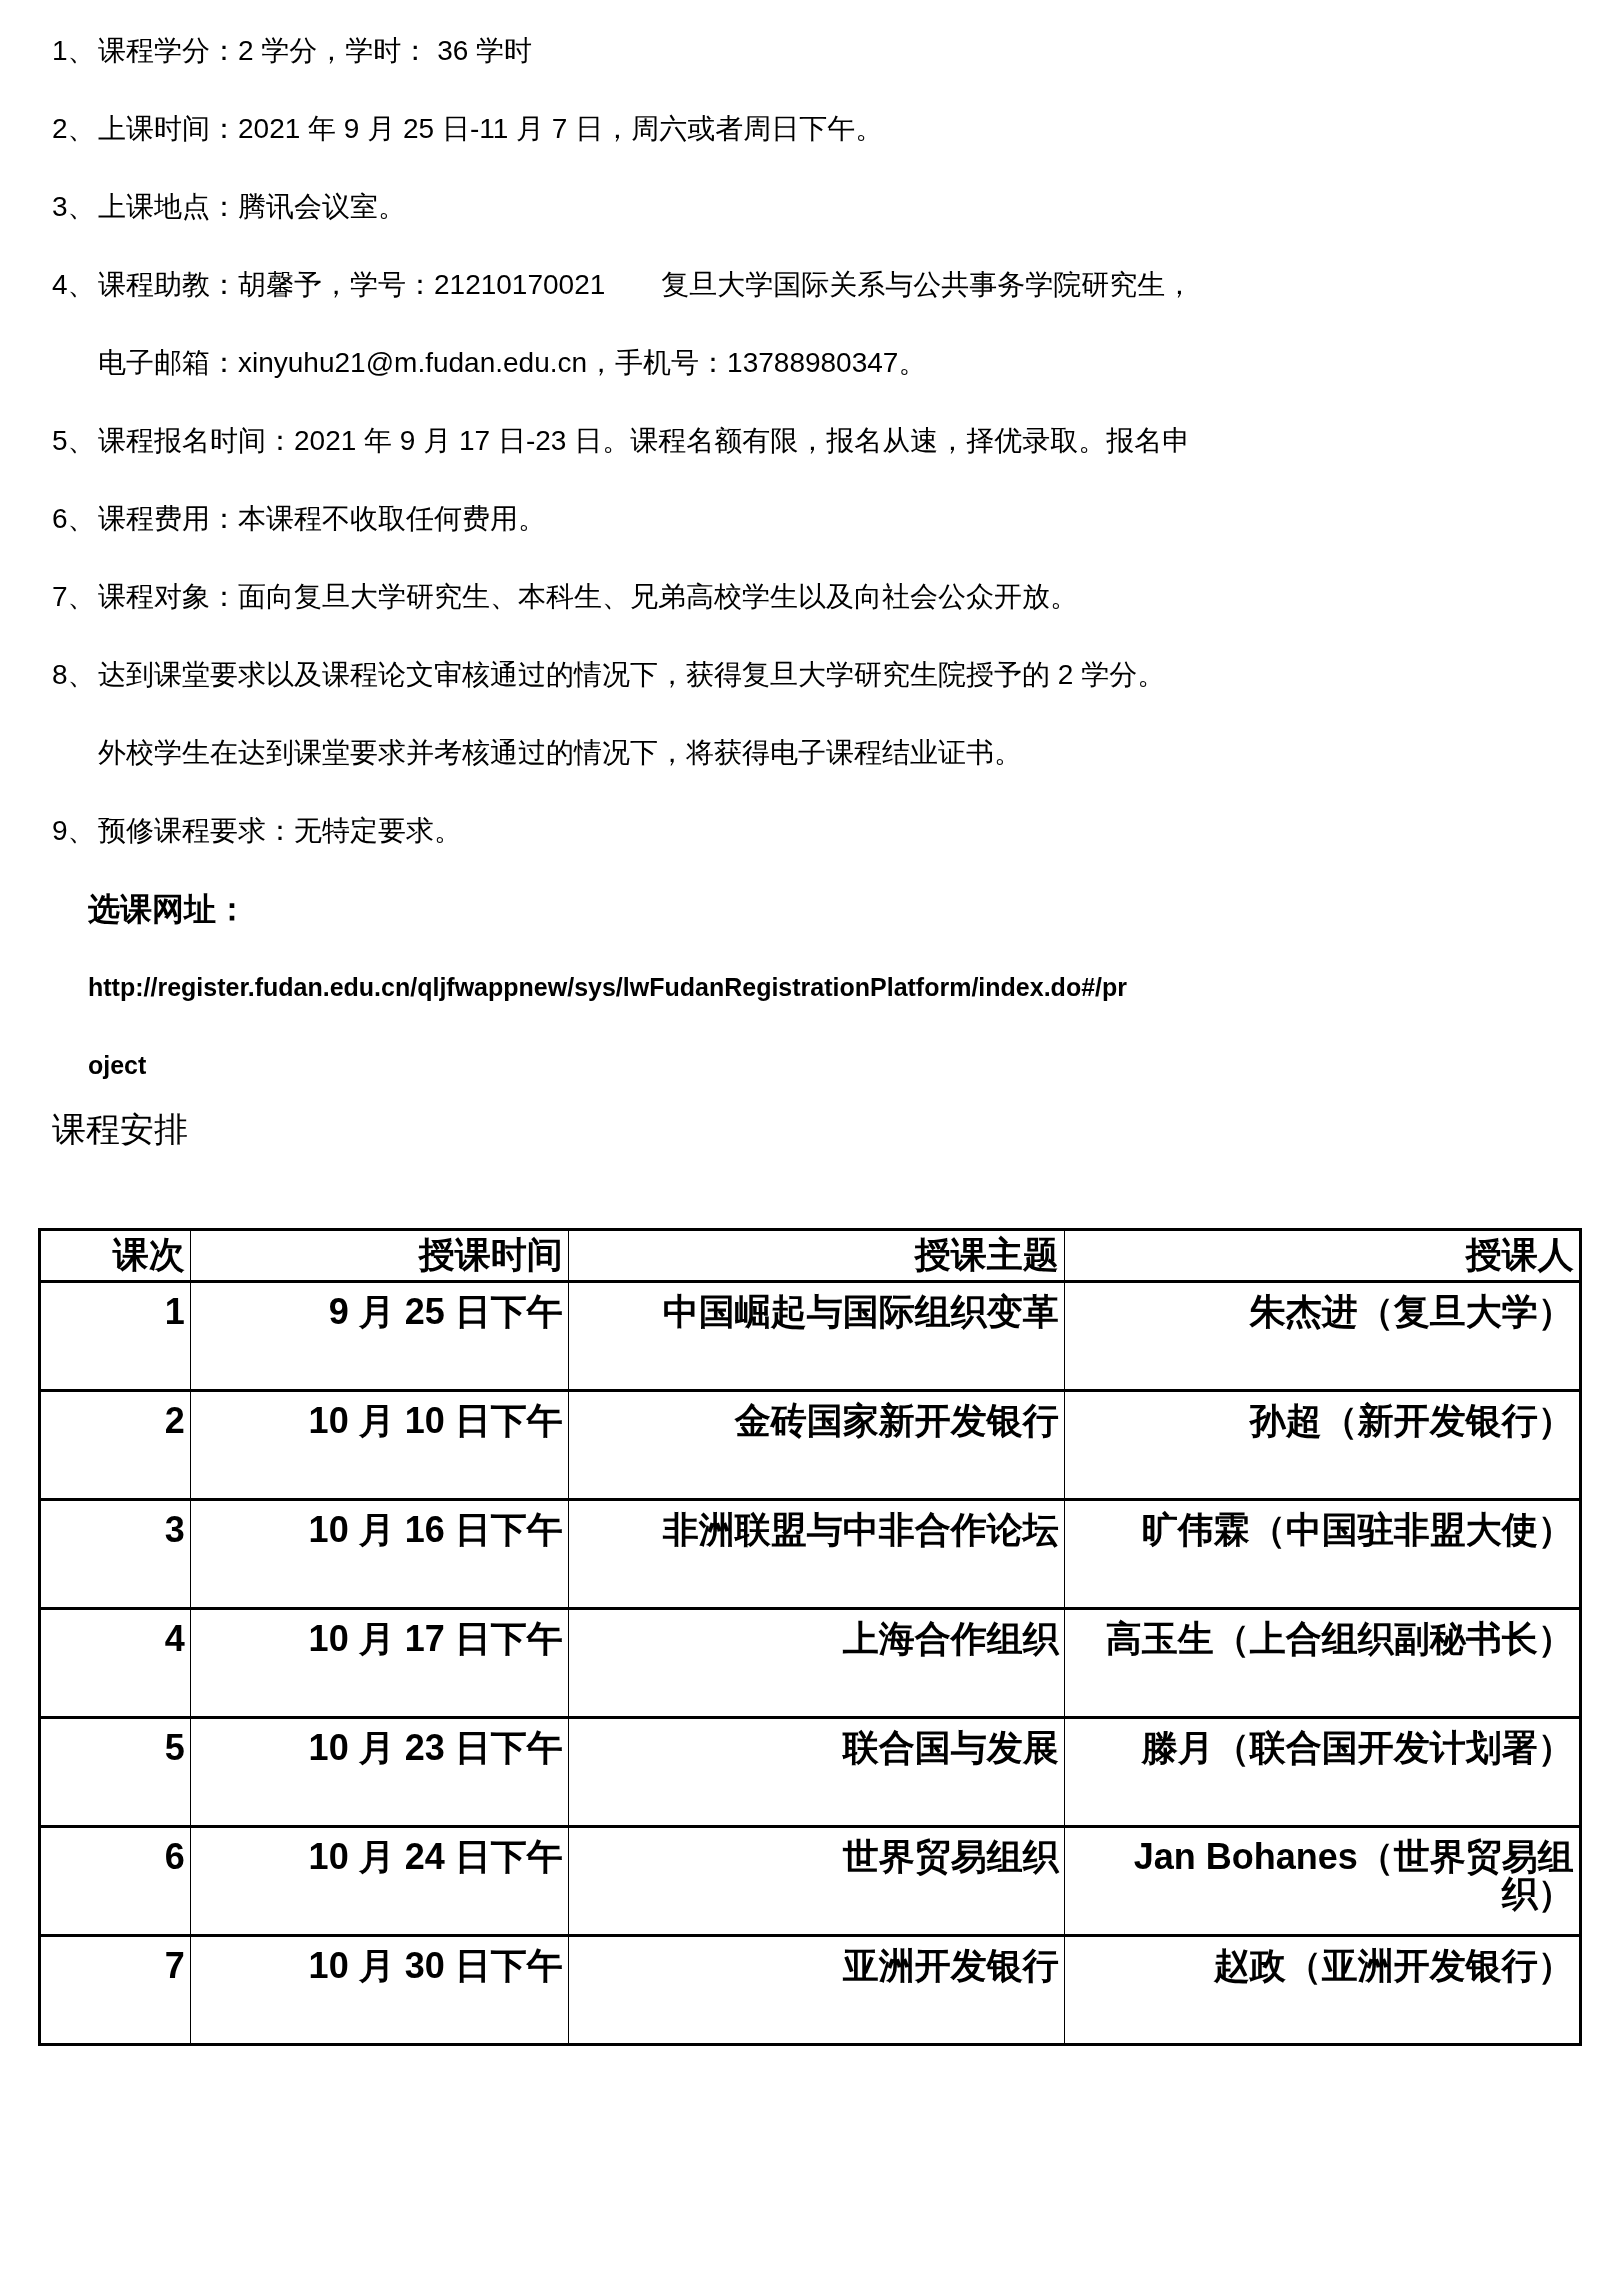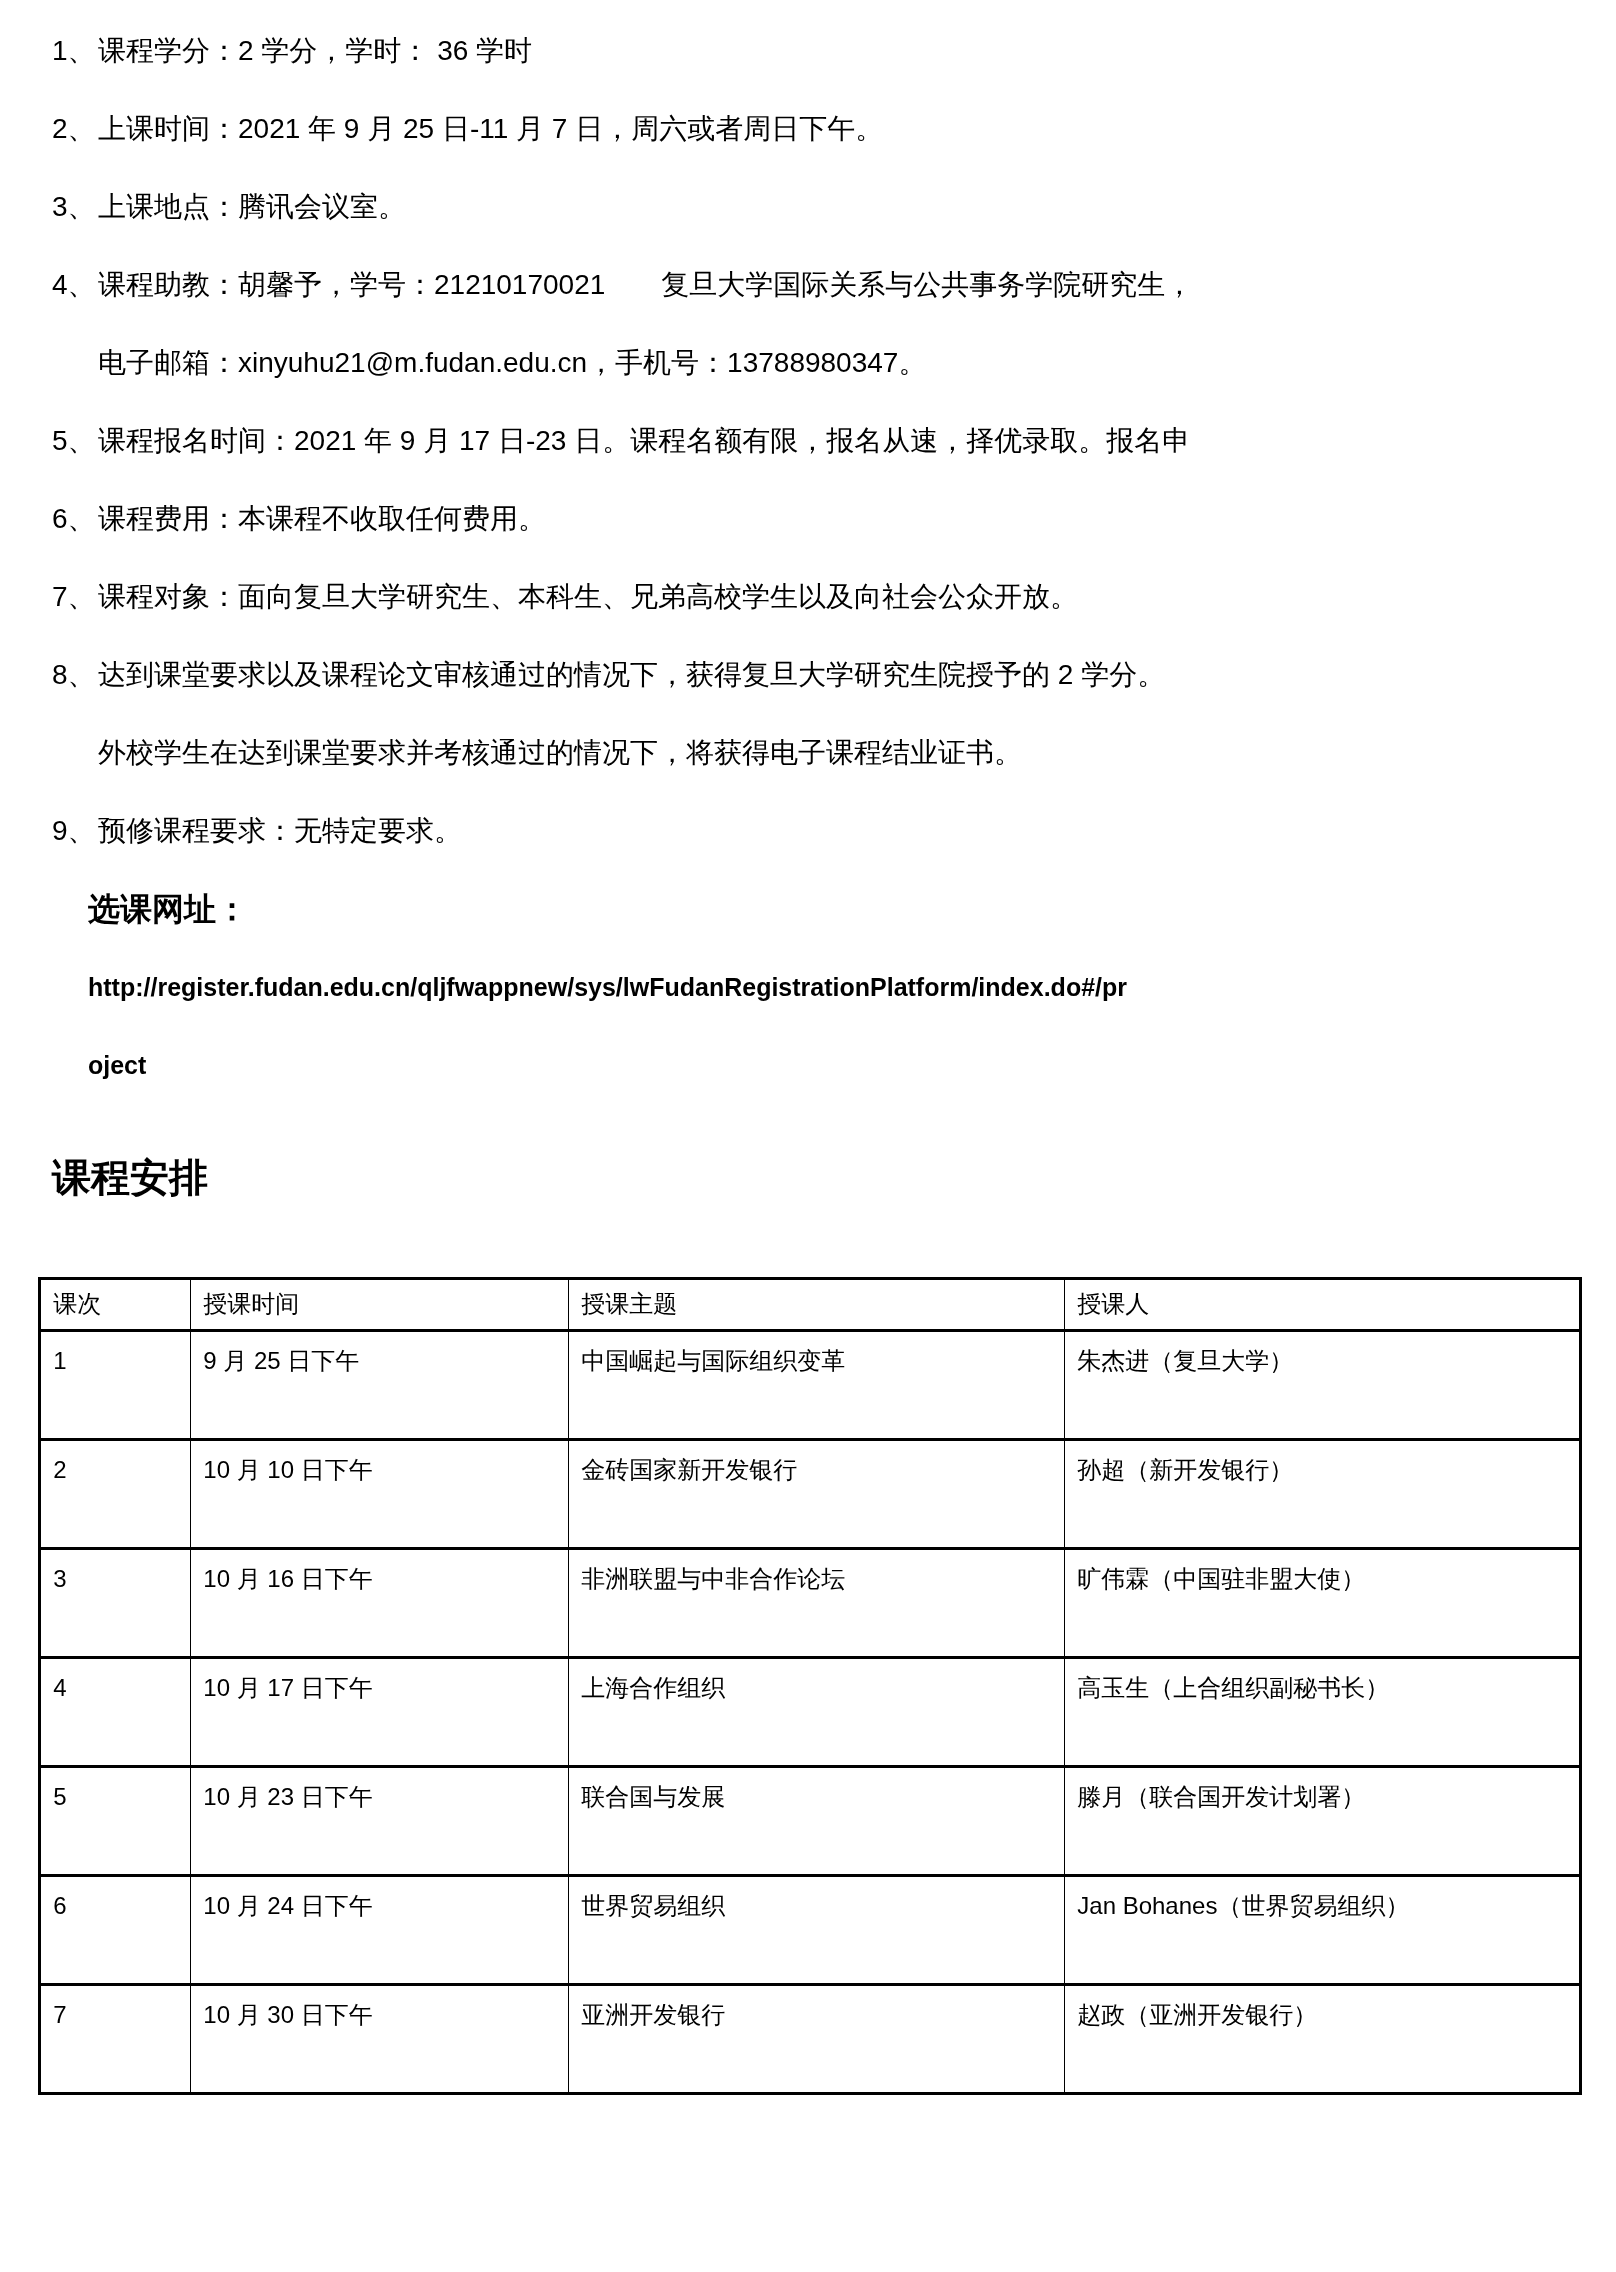--- a/index.html
+++ b/index.html
@@ -16,35 +16,35 @@
   .li { display:flex; align-items:flex-start; font-size:28px; }
   .li .num { flex:0 0 36px; width:36px; line-height:78px; }
   .li .li-body { flex:1 1 auto; min-width:0;margin-left:10px; }
   .li .line { line-height:78px; white-space:nowrap; }
 
   
   .reg-label { margin-left:36px; font-size:32px; font-weight:bold; line-height:78px; }
   .url-line { margin-left:36px; font-size:25px; font-weight:bold; line-height:78px; white-space:nowrap; }
 
   
-  .section-title { font-size:39px; font-weight:bold; line-height:50px; margin-top:49px; margin-bottom:74px; }
+  .section-title { font-size:34px; font-weight:normal; line-height:50px; margin-bottom:74px; }
 
   
   table.schedule {
     border-collapse:collapse; table-layout:fixed;
     margin-left:-14.3px; width:1540px;
     border:3.4px solid #000;
   }
   table.schedule col.c1 { width:151px; }
   table.schedule col.c2 { width:378px; }
   table.schedule col.c3 { width:496px; }
   table.schedule col.c4 { width:516px; }
   table.schedule th, table.schedule td {
     border:1.7px solid #000;
-    font-size:24px; font-weight:normal; text-align:left;
+    font-size:36px; font-weight:bold; text-align:right;
     padding-left:12.6px; padding-right:5px;
   }
   table.schedule th {
     height:52px; vertical-align:middle;
     border-bottom:3.4px solid #000;
   }
   table.schedule td {
     height:109px; vertical-align:top;
     padding-top:10px;
     border-bottom:3.4px solid #000;

